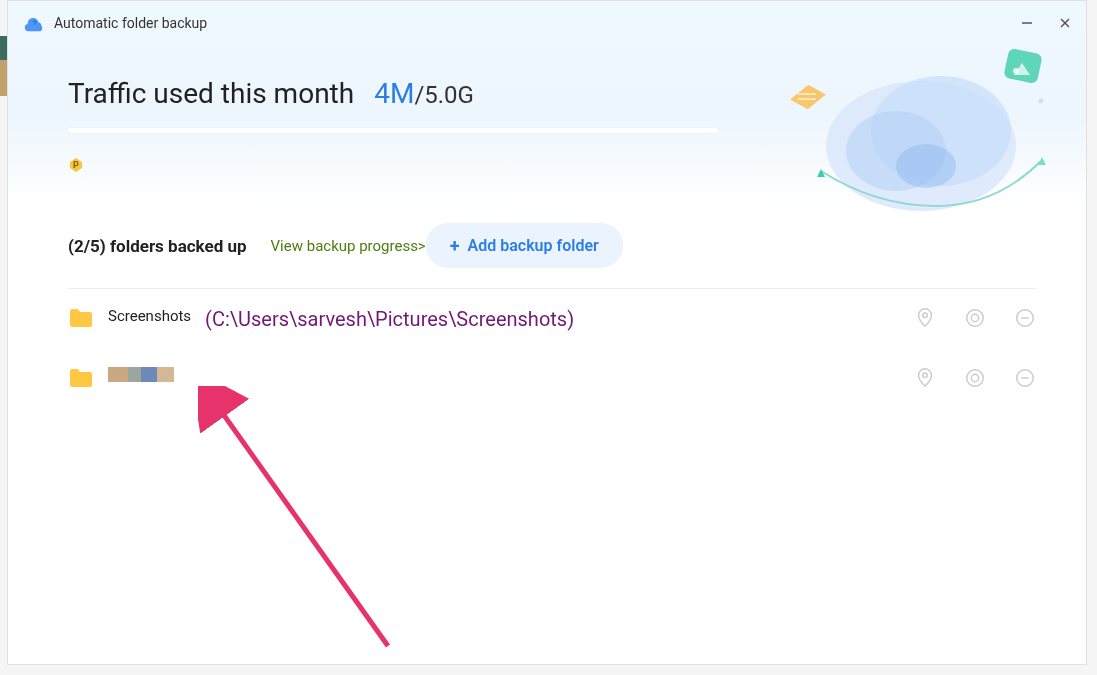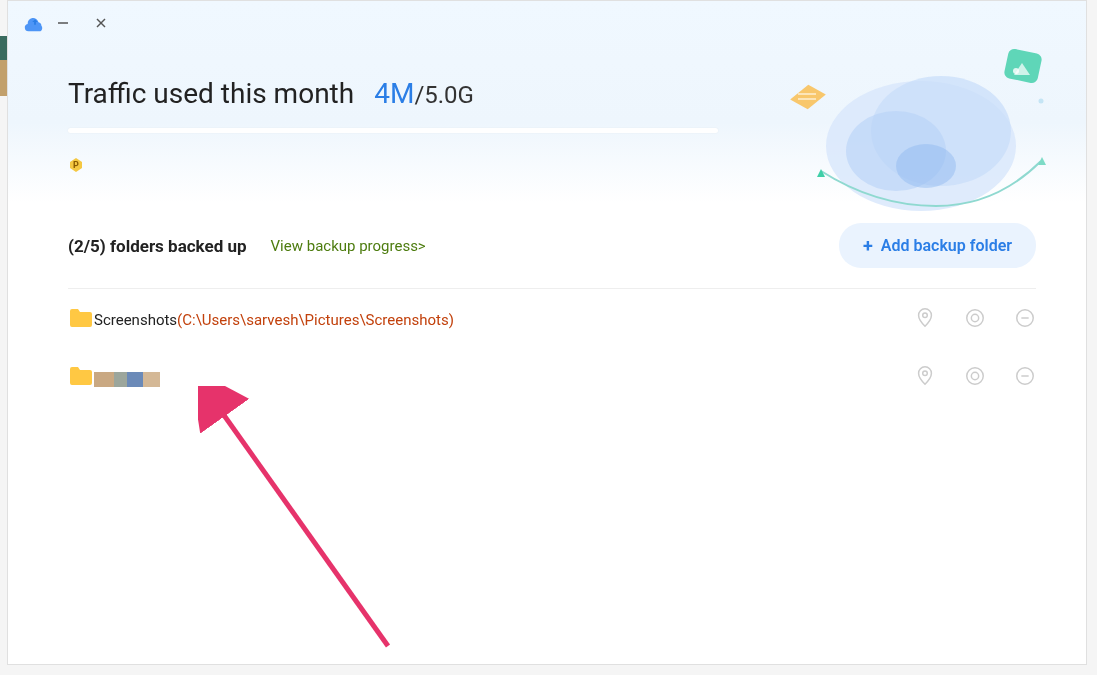--- a/index.html
+++ b/index.html
@@ -122,21 +122,21 @@
     .main-section {
       background: #fff;
       padding: 30px 50px 0 60px;
       flex: 1;
       border-radius: 12px 12px 0 0;
       margin-top: -10px;
     }
     .folders-header {
       display: flex;
       align-items: center;
-      justify-content: space-between;
+      justify-content: flex-start;
     }
     .folders-left {
       display: flex;
       align-items: center;
       gap: 24px;
     }
     .folders-count {
       font-size: 17px;
       font-weight: 700;
       color: #222;
@@ -163,37 +163,38 @@
       font-size: 18px;
       font-weight: 700;
     }
     .divider {
       height: 1px;
       background: #eee;
       margin-top: 20px;
     }
     .folder-row {
       display: flex;
-      align-items: flex-end;
+      align-items: flex-start;
       padding: 18px 0;
+      gap: 14px;
     }
     .folder-icon {
       width: 26px;
       height: 22px;
       display: flex;
       align-items: center;
       justify-content: center;
     }
     .folder-name {
       font-size: 15px;
       color: #222;
     }
     .folder-path {
-      font-size: 15px;
-      color: #c2410c;
+      font-size: 20px;
+      color: #701a75;
     }
     .folder-actions {
       margin-left: auto;
       display: flex;
       gap: 28px;
       align-items: center;
     }
     .action-icon {
       width: 22px;
       height: 22px;
@@ -243,20 +244,21 @@
 <div class="window">
   <div class="header-section">
 
     <div class="titlebar">
       <div class="app-icon">
         <svg width="22" height="22" viewBox="0 0 24 24">
           <path fill="#3b8af5" d="M19 15a4 4 0 0 0-3.2-3.9A6 6 0 0 0 4 13a4 4 0 0 0 1 7.9h13a4 4 0 0 0 1-5.9z" opacity="0.9"></path>
           <path fill="#2b7ee6" d="M12 8l-3 3h2v3h2v-3h2l-3-3z"></path>
         </svg>
       </div>
+      <div class="app-title">Automatic folder backup</div>
       <div class="window-controls">
         <div class="win-ctrl">
           <svg width="14" height="14" viewBox="0 0 14 14">
               <line x1="2" y1="7" x2="12" y2="7" stroke="#555" stroke-width="1.5"></line>
             </svg>
         </div>
         <div class="win-ctrl">
           <svg width="14" height="14" viewBox="0 0 14 14">
               <line x1="3" y1="3" x2="11" y2="11" stroke="#555" stroke-width="1.5"></line>
               <line x1="11" y1="3" x2="3" y2="11" stroke="#555" stroke-width="1.5"></line>

